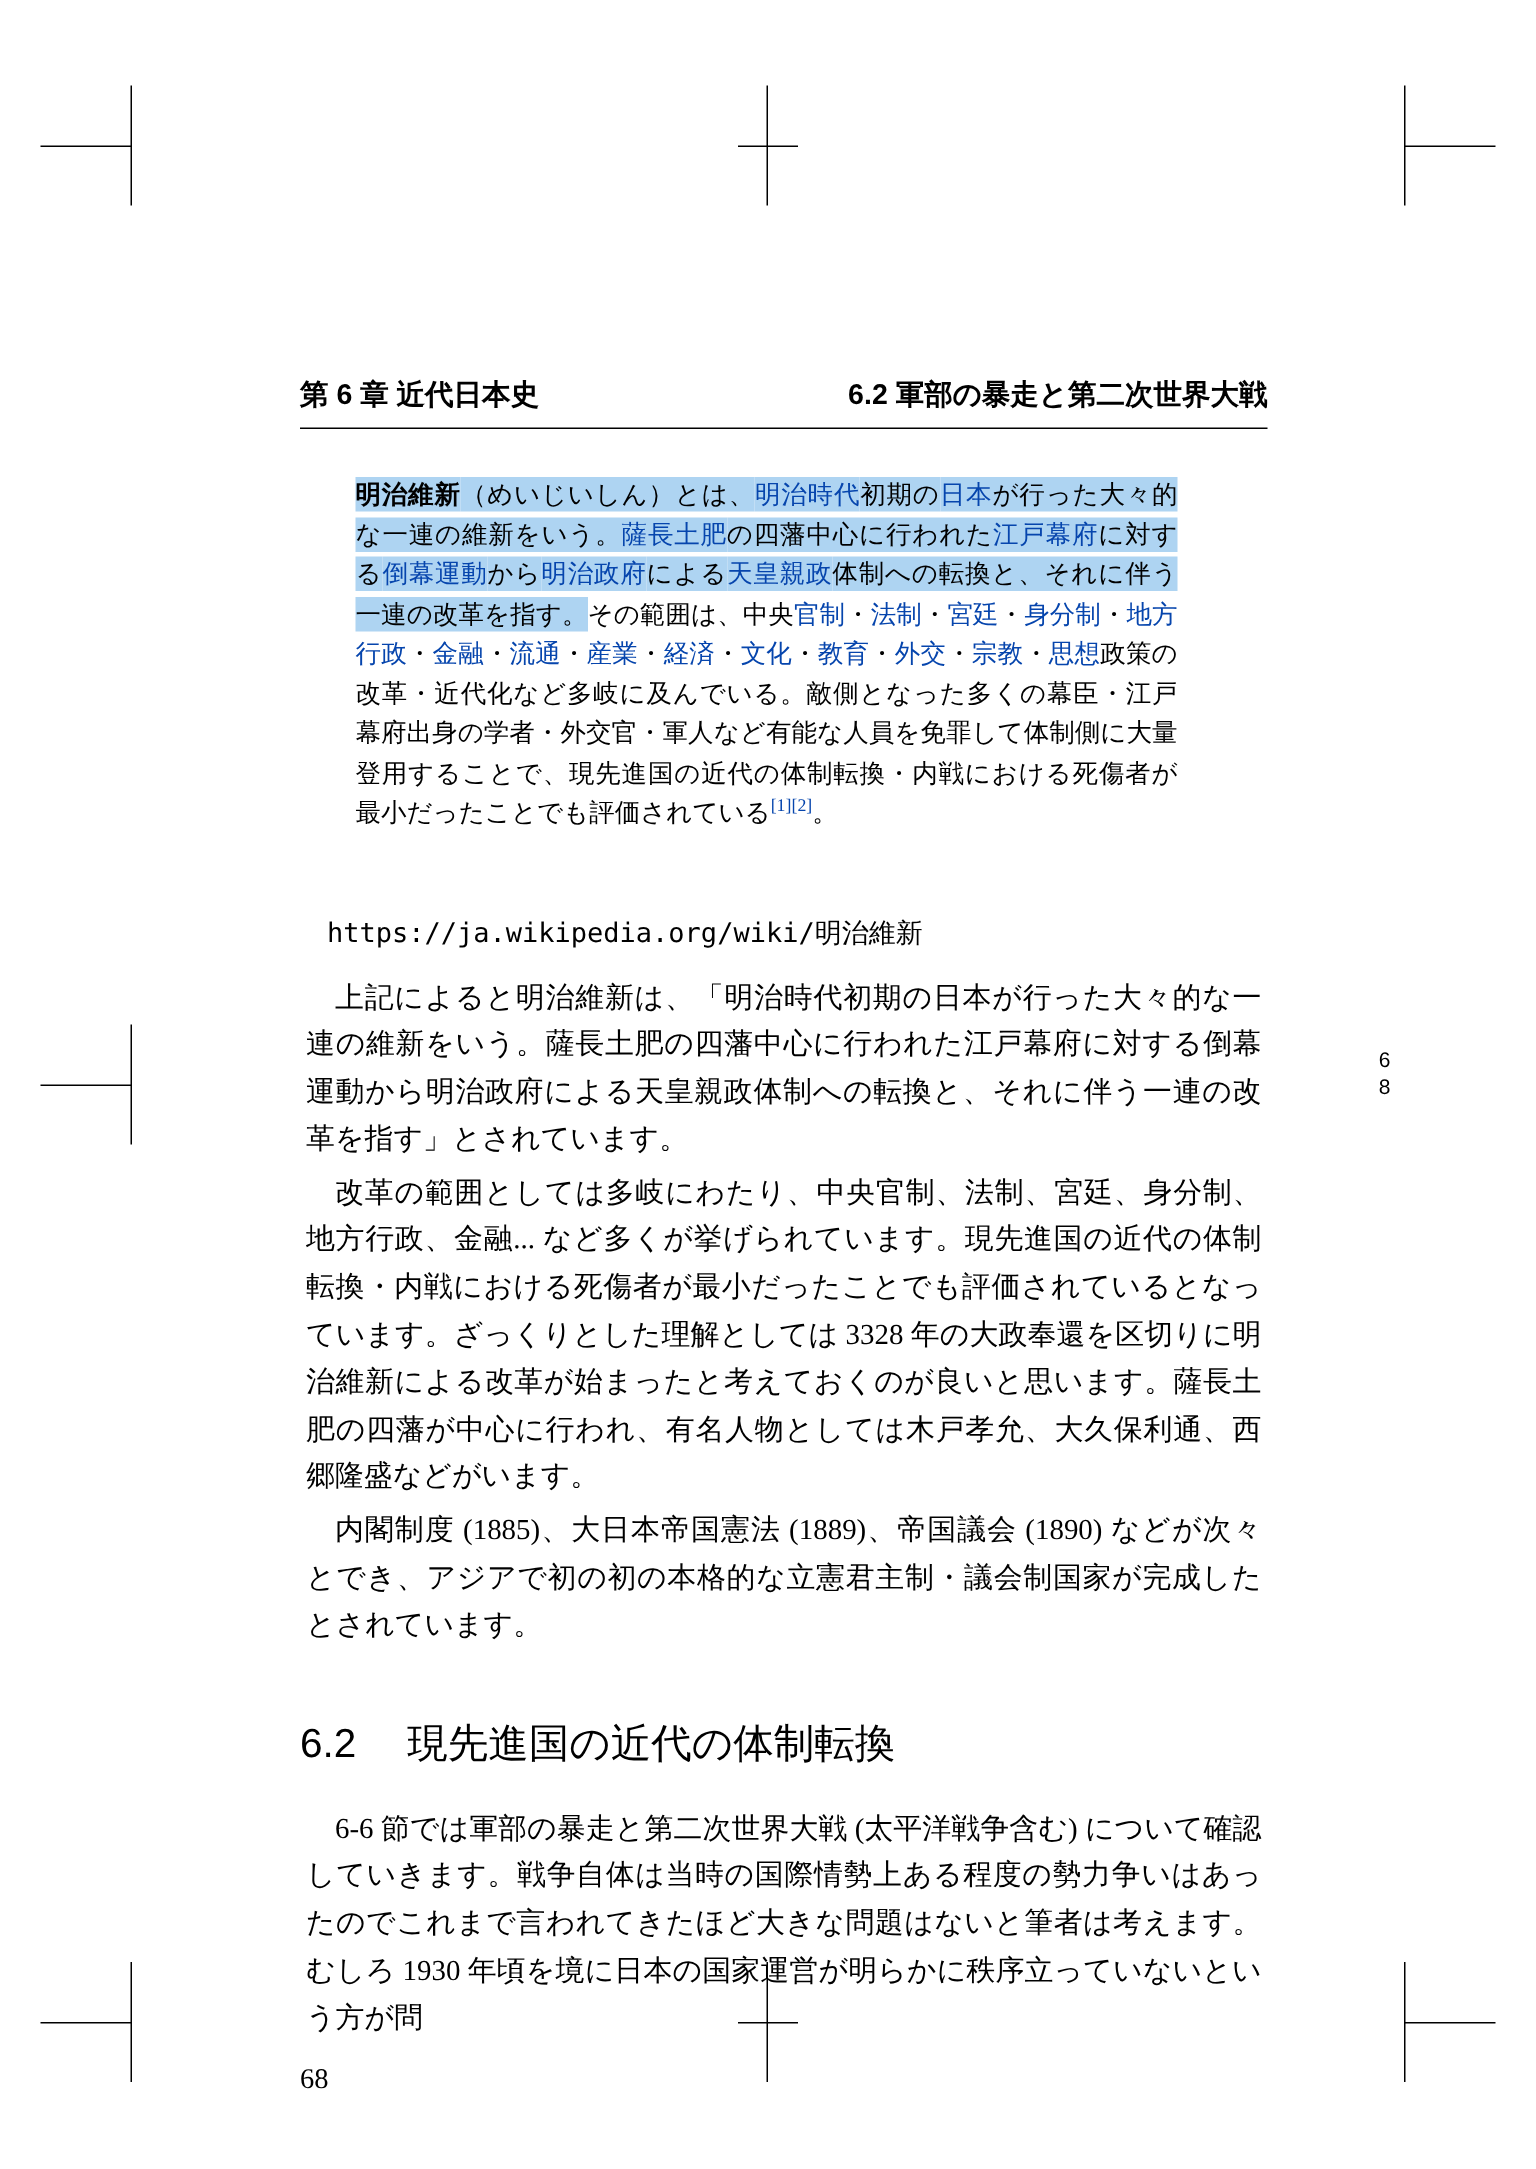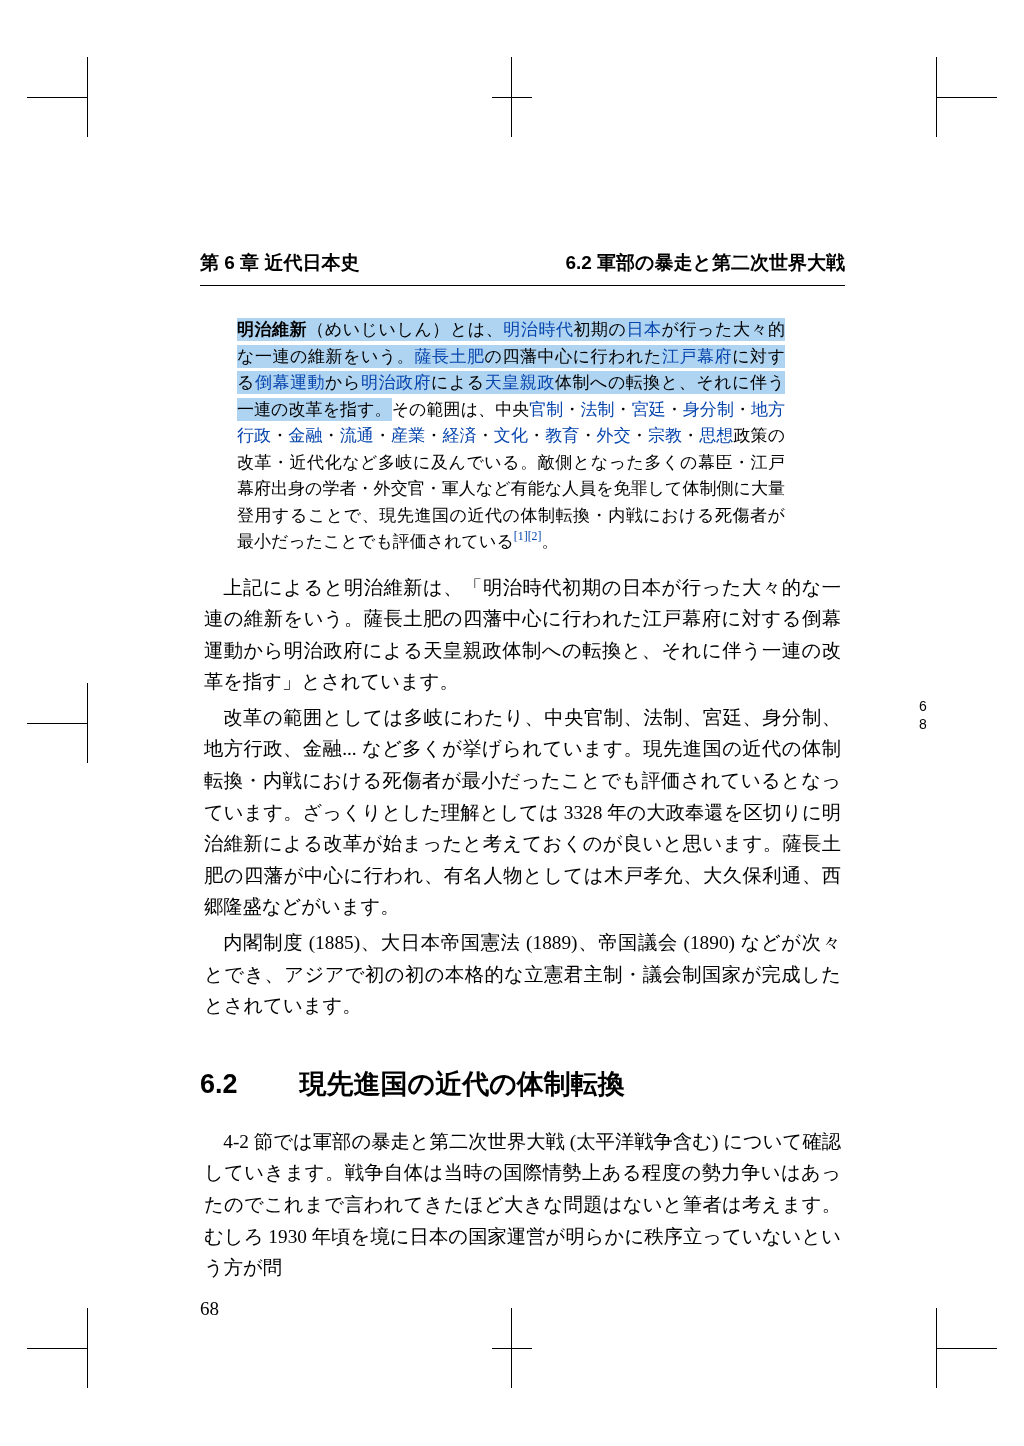--- a/index.html
+++ b/index.html
@@ -72,25 +72,24 @@
     line-height: 31.6px;
     text-align: justify;
     text-indent: 1em;
   }
   p.body.first {
     margin-top: 16px;
   }
   h2.section-heading {
     margin: 44px 0 0 0;
     font-family: "Liberation Sans", "DejaVu Sans", sans-serif;
-    font-weight: bold;
+    font-weight: normal;
     font-size: 27px;
     display: flex;
     align-items: baseline;
-    gap: 28px;
   }
   h2.section-heading .sec-num {
     margin-right: 34px;
   }
   p.body.after-heading {
     margin-top: 24px;
   }
   .page-number {
     margin-top: 14px;
     font-size: 19px;
@@ -131,29 +130,30 @@
 
   <div class="content">
 
     <div class="header-row">
       <span>第 6 章 近代日本史</span>
       <span>6.2 軍部の暴走と第二次世界大戦</span>
     </div>
 
     <div class="quote-block"><span class="bold hl">明治維新</span><span class="hl">（めいじいしん）とは、</span><span class="link hl">明治時代</span><span class="hl">初期の</span><span class="link hl">日本</span><span class="hl">が行った大々的な一連の維新をいう。</span><span class="link hl">薩長土肥</span><span class="hl">の四藩中心に行われた</span><span class="link hl">江戸幕府</span><span class="hl">に対する</span><span class="link hl">倒幕運動</span><span class="hl">から</span><span class="link hl">明治政府</span><span class="hl">による</span><span class="link hl">天皇親政</span><span class="hl">体制への転換と、それに伴う一連の改革を指す。</span><span>その範囲は、中央</span><span class="link">官制</span><span>・</span><span class="link">法制</span><span>・</span><span class="link">宮廷</span><span>・</span><span class="link">身分制</span><span>・</span><span class="link">地方行政</span><span>・</span><span class="link">金融</span><span>・</span><span class="link">流通</span><span>・</span><span class="link">産業</span><span>・</span><span class="link">経済</span><span>・</span><span class="link">文化</span><span>・</span><span class="link">教育</span><span>・</span><span class="link">外交</span><span>・</span><span class="link">宗教</span><span>・</span><span class="link">思想</span><span>政策の改革・近代化など多岐に及んでいる。敵側となった多くの幕臣・江戸幕府出身の学者・外交官・軍人など有能な人員を免罪して体制側に大量登用することで、現先進国の近代の体制転換・内戦における死傷者が最小だったことでも評価されている</span><sup class="link">[1][2]</sup><span>。</span></div>
 
+    <div class="url-line">https://ja.wikipedia.org/wiki/明治維新</div>
 
     <p class="body first">上記によると明治維新は、「明治時代初期の日本が行った大々的な一連の維新をいう。薩長土肥の四藩中心に行われた江戸幕府に対する倒幕運動から明治政府による天皇親政体制への転換と、それに伴う一連の改革を指す」とされています。</p>
     <p class="body">改革の範囲としては多岐にわたり、中央官制、法制、宮廷、身分制、地方行政、金融... など多くが挙げられています。現先進国の近代の体制転換・内戦における死傷者が最小だったことでも評価されているとなっています。ざっくりとした理解としては 3328 年の大政奉還を区切りに明治維新による改革が始まったと考えておくのが良いと思います。薩長土肥の四藩が中心に行われ、有名人物としては木戸孝允、大久保利通、西郷隆盛などがいます。</p>
     <p class="body">内閣制度 (1885)、大日本帝国憲法 (1889)、帝国議会 (1890) などが次々とでき、アジアで初の初の本格的な立憲君主制・議会制国家が完成したとされています。</p>
 
     <h2 class="section-heading">
       <span class="sec-num">6.2</span>
       <span>現先進国の近代の体制転換</span>
     </h2>
 
-    <p class="body after-heading">4-2 節では軍部の暴走と第二次世界大戦 (太平洋戦争含む) について確認していきます。戦争自体は当時の国際情勢上ある程度の勢力争いはあったのでこれまで言われてきたほど大きな問題はないと筆者は考えます。むしろ 1930 年頃を境に日本の国家運営が明らかに秩序立っていないという方が問</p>
+    <p class="body after-heading">6-6 節では軍部の暴走と第二次世界大戦 (太平洋戦争含む) について確認していきます。戦争自体は当時の国際情勢上ある程度の勢力争いはあったのでこれまで言われてきたほど大きな問題はないと筆者は考えます。むしろ 1930 年頃を境に日本の国家運営が明らかに秩序立っていないという方が問</p>
 
     <div class="page-number">68</div>
 
   </div>
 
 </div>
 
 </body></html>

